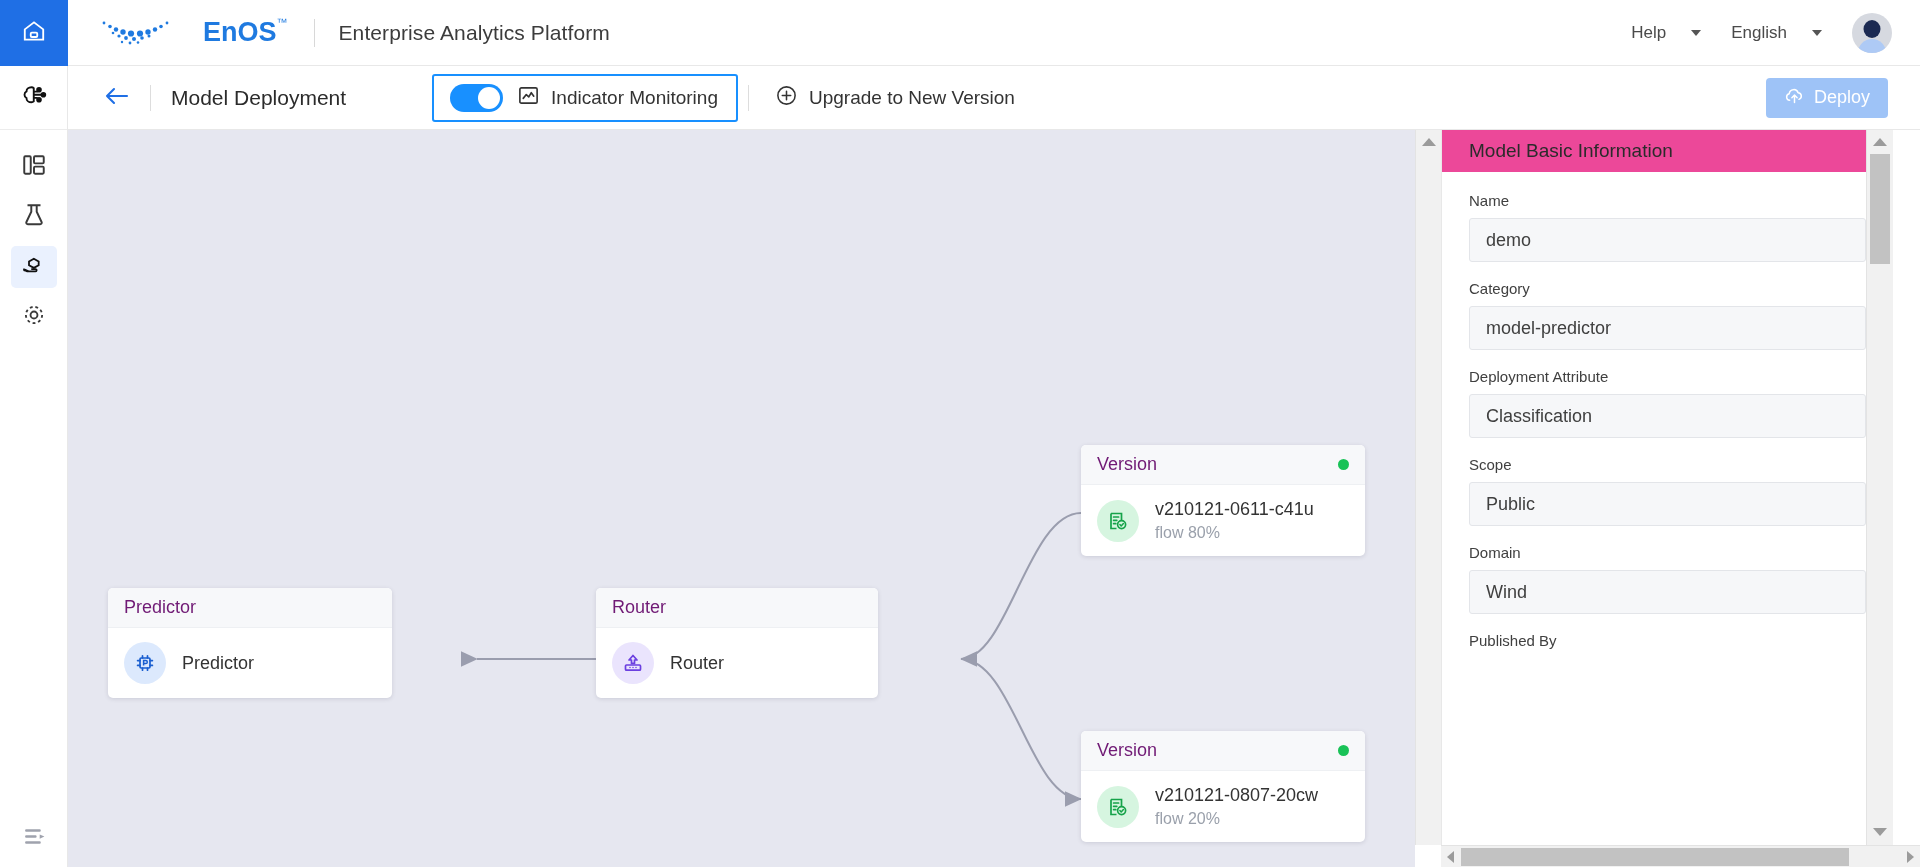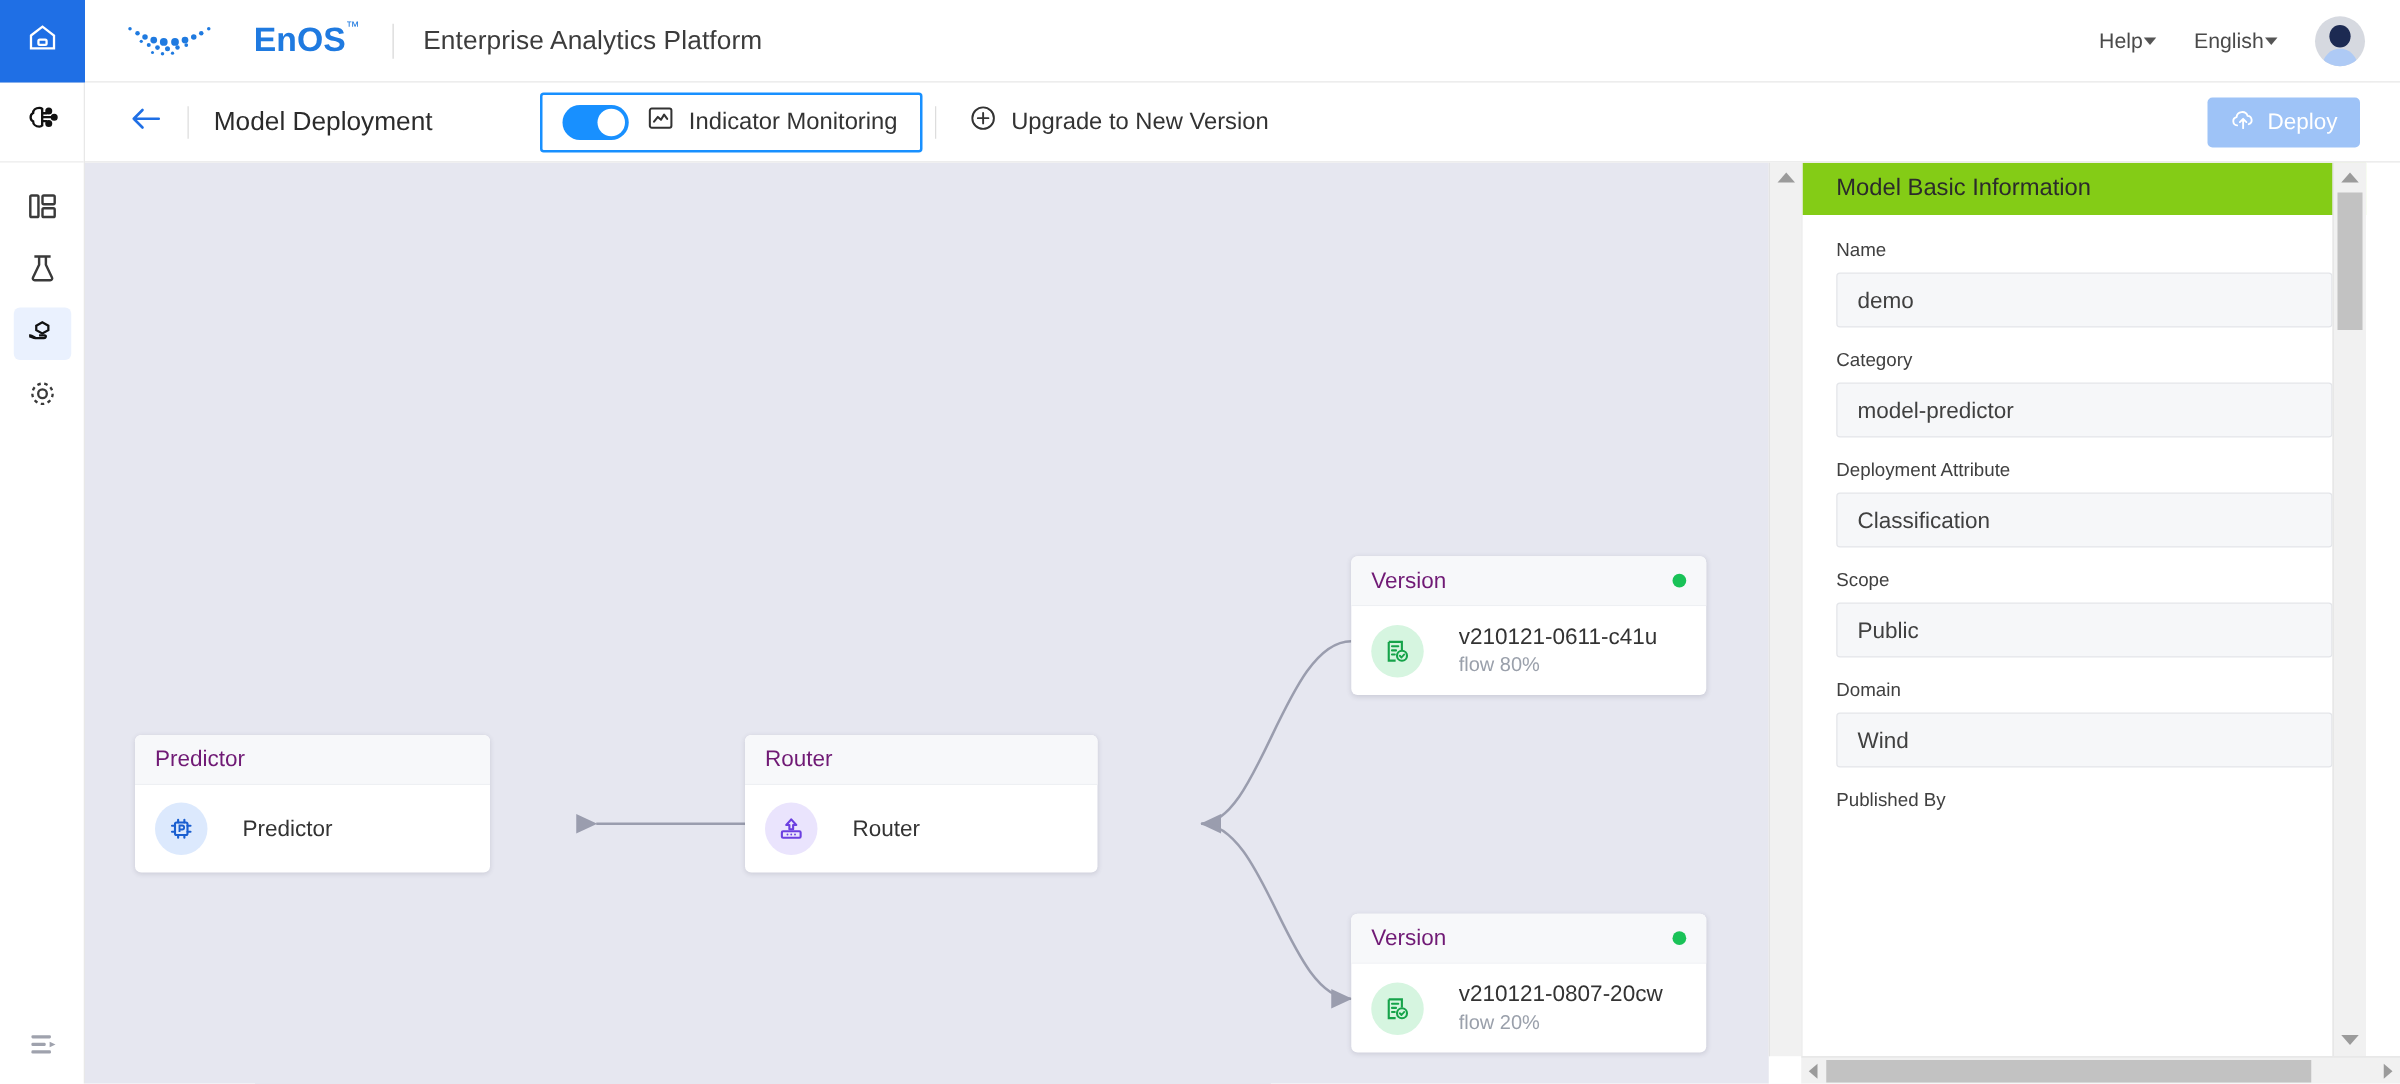--- a/index.html
+++ b/index.html
@@ -24,21 +24,21 @@
   }
   .brand { display: flex; align-items: center; padding-left: 29px; height: 66px; }
   .logo-svg { display: block; }
   .brand-sep { width: 1px; height: 28px; background: #d8d8d8; margin: 0 24px 0 26px; }
   .brand-title { font-size: 21px; color: #3c3c3c; letter-spacing: .1px; }
   .topbar-right {
     margin-left: auto; display: flex; align-items: center; gap: 30px;
     padding-right: 28px; height: 66px;
   }
   .top-menu {
-    display: flex; align-items: center; gap: 1px;
+    display: flex; align-items: center; gap: 25px;
     font-size: 17px; color: #4a4a4a; cursor: pointer;
   }
   .caret-d {
     width: 0; height: 0; border-left: 5px solid transparent;
     border-right: 5px solid transparent; border-top: 6px solid #555;
     display: inline-block;
   }
   .avatar {
     width: 40px; height: 40px; border-radius: 50%;
     background: #d6d9e0; overflow: hidden; position: relative; cursor: pointer;
@@ -122,41 +122,41 @@
     width: 0; height: 0; border-left: 7px solid transparent; border-right: 7px solid transparent;
   }
   .sb-arrow-up { top: 8px; border-bottom: 8px solid #9b9b9b; }
 
   .node { position: absolute; background: #fff; border-radius: 5px; box-shadow: 0 1px 4px rgba(60,64,90,.16); }
   .node-head {
     height: 40px; background: #f7f8fa; border-radius: 5px 5px 0 0;
     border-bottom: 1px solid #eef0f3; display: flex; align-items: center;
     padding: 0 16px; font-size: 18px; color: #701a75;
   }
-  .node-body { display: flex; align-items: center; gap: 28px; padding: 14px 16px; }
+  .node-body { display: flex; align-items: center; gap: 16px; padding: 14px 16px; }
   .node-badge {
     width: 42px; height: 42px; border-radius: 50%;
     display: flex; align-items: center; justify-content: center; flex: 0 0 42px;
   }
   .badge-blue { background: #dce9fd; }
   .badge-purple { background: #eae4fd; }
   .badge-green { background: #d6f5e0; }
   .node-text-main { font-size: 18px; color: #333; }
   .node-text-sub { font-size: 16px; color: #9aa0ab; margin-top: 4px; }
   .status-dot { width: 11px; height: 11px; border-radius: 50%; background: #19c257; margin-left: auto; }
 
   #edges { position: absolute; left: 0; top: 0; width: 1347px; height: 737px; pointer-events: none; }
 
   
   .panel {
     position: absolute; left: 1441px; top: 130px; width: 452px; height: 715px;
     background: #ffffff; border-left: 1px solid #e8e8e8; overflow: hidden;
   }
   .panel-head {
-    height: 42px; background: #84cc16; display: flex; align-items: center;
+    height: 42px; background: #ec4899; display: flex; align-items: center;
     padding-left: 27px; font-size: 19px; color: #2b2b2b;
   }
   .panel-body { padding: 20px 27px 0 27px; }
   .field { margin-bottom: 18px; }
   .field-label { font-size: 15px; color: #404040; margin-bottom: 9px; }
   .field-input {
     height: 44px; background: #f6f7f9; border: 1px solid #e3e5e9; border-radius: 3px;
     display: flex; align-items: center; padding: 0 16px;
     font-size: 18px; color: #404040; cursor: default;
   }

